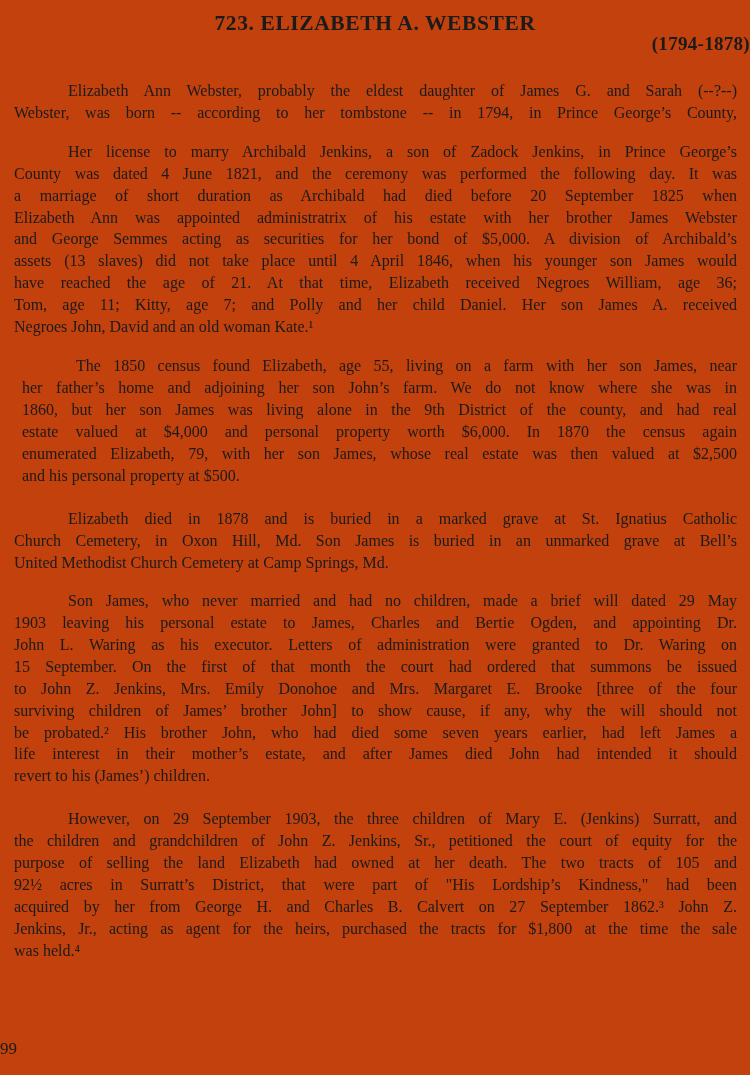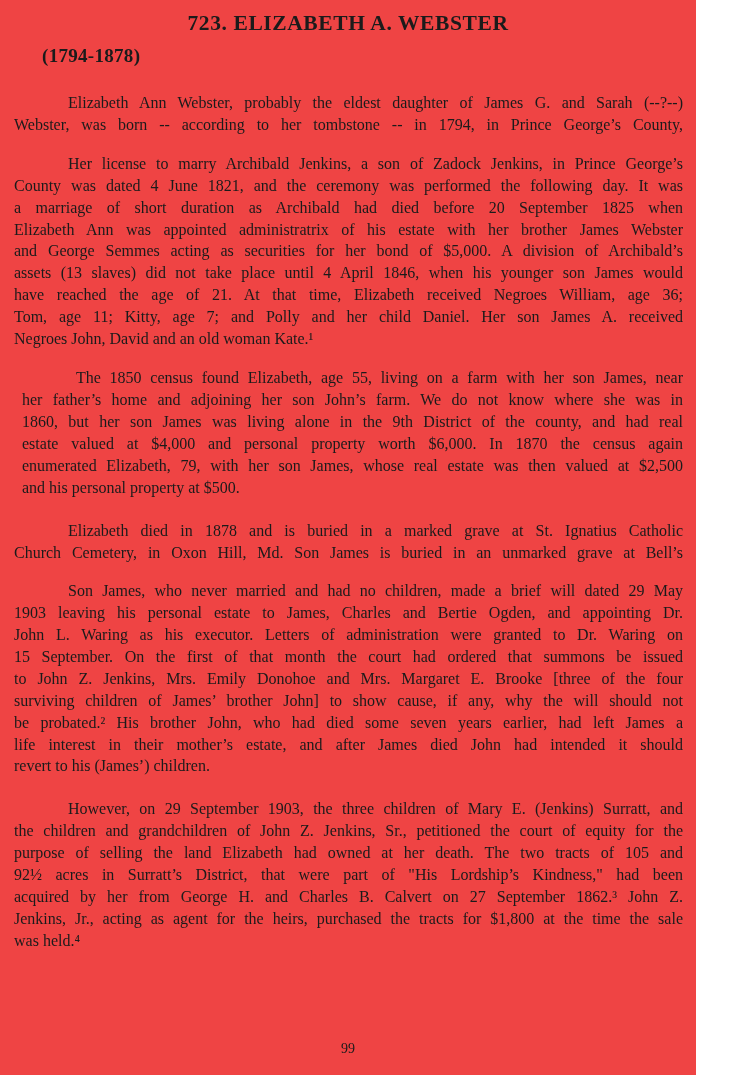--- a/index.html
+++ b/index.html
@@ -2,38 +2,37 @@
 <html><head>
 <meta charset="utf-8">
 <style>
   html, body {
     margin: 0;
     padding: 0;
     background: #ffffff;
   }
   .page {
     position: relative;
-    width: 696px;
+    width: 750px;
     height: 1075px;
-    background: #ef4444;
+    background: #c2410c;
     overflow: hidden;
     font-family: "Liberation Serif", "DejaVu Serif", serif;
     color: #1b1b1b;
   }
   .title {
     padding-top: 12px;
     text-align: center;
     font-weight: bold;
     font-size: 21.5px;
     line-height: 22px;
     letter-spacing: 0.6px;
   }
   .subtitle {
-    margin-top: 12px;
-    text-align: left;
+    text-align: right;
     font-weight: bold;
     font-size: 19px;
     line-height: 20px;
     letter-spacing: 0.3px;
     padding-left: 42px;
   }
   .body {
     margin: 26px 13px 0 14px;
     font-size: 16px;
     line-height: 21.9px;
@@ -51,22 +50,21 @@
   .body .para:nth-child(2) { margin-top: 17px; }
   .body .para:nth-child(3) { margin-top: 17px; margin-left: 8px; }
   .body .para:nth-child(4) { margin-top: 22px; }
   .body .para:nth-child(5) { margin-top: 16px; }
   .body .para:nth-child(6) { margin-top: 21px; }
   .pagenum {
     position: absolute;
     left: 0;
     right: 0;
     bottom: 16px;
-    text-align: center;
-    font-size: 14px;
+    font-size: 17px;
     line-height: 20px;
   }
 </style>
 </head>
 <body>
 
 <div class="page">
   <div class="title">723. ELIZABETH A. WEBSTER</div>
   <div class="subtitle">(1794-1878)</div>
   <div class="body">
@@ -89,20 +87,21 @@
         <div class="line first">The 1850 census found Elizabeth, age 55, living on a farm with her son James, near</div>
         <div class="line">her father’s home and adjoining her son John’s farm.  We do not know where she was in</div>
         <div class="line">1860, but her son James was living alone in the 9th District of the county, and had real</div>
         <div class="line">estate valued at $4,000 and personal property worth $6,000.  In 1870 the census again</div>
         <div class="line">enumerated Elizabeth, 79, with her son James, whose real estate was then valued at $2,500</div>
         <div class="line last">and his personal property at $500.</div>
       </div>
       <div class="para">
         <div class="line first">Elizabeth died in 1878 and is buried in a marked grave at St. Ignatius Catholic</div>
         <div class="line">Church Cemetery, in Oxon Hill, Md.  Son James is buried in an unmarked grave at Bell’s</div>
+        <div class="line last">United Methodist Church Cemetery at Camp Springs, Md.</div>
       </div>
       <div class="para">
         <div class="line first">Son James, who never married and had no children, made a brief will dated 29 May</div>
         <div class="line">1903 leaving his personal estate to James, Charles and Bertie Ogden, and appointing Dr.</div>
         <div class="line">John L. Waring as his executor.  Letters of administration were granted to Dr. Waring on</div>
         <div class="line">15 September.  On the first of that month the court had ordered that summons be issued</div>
         <div class="line">to John Z. Jenkins, Mrs. Emily Donohoe and Mrs. Margaret E. Brooke [three of the four</div>
         <div class="line">surviving children of James’ brother John] to show cause, if any, why the will should not</div>
         <div class="line">be probated.²  His brother John, who had died some seven years earlier, had left James a</div>
         <div class="line">life interest in their mother’s estate, and after James died John had intended it should</div>

